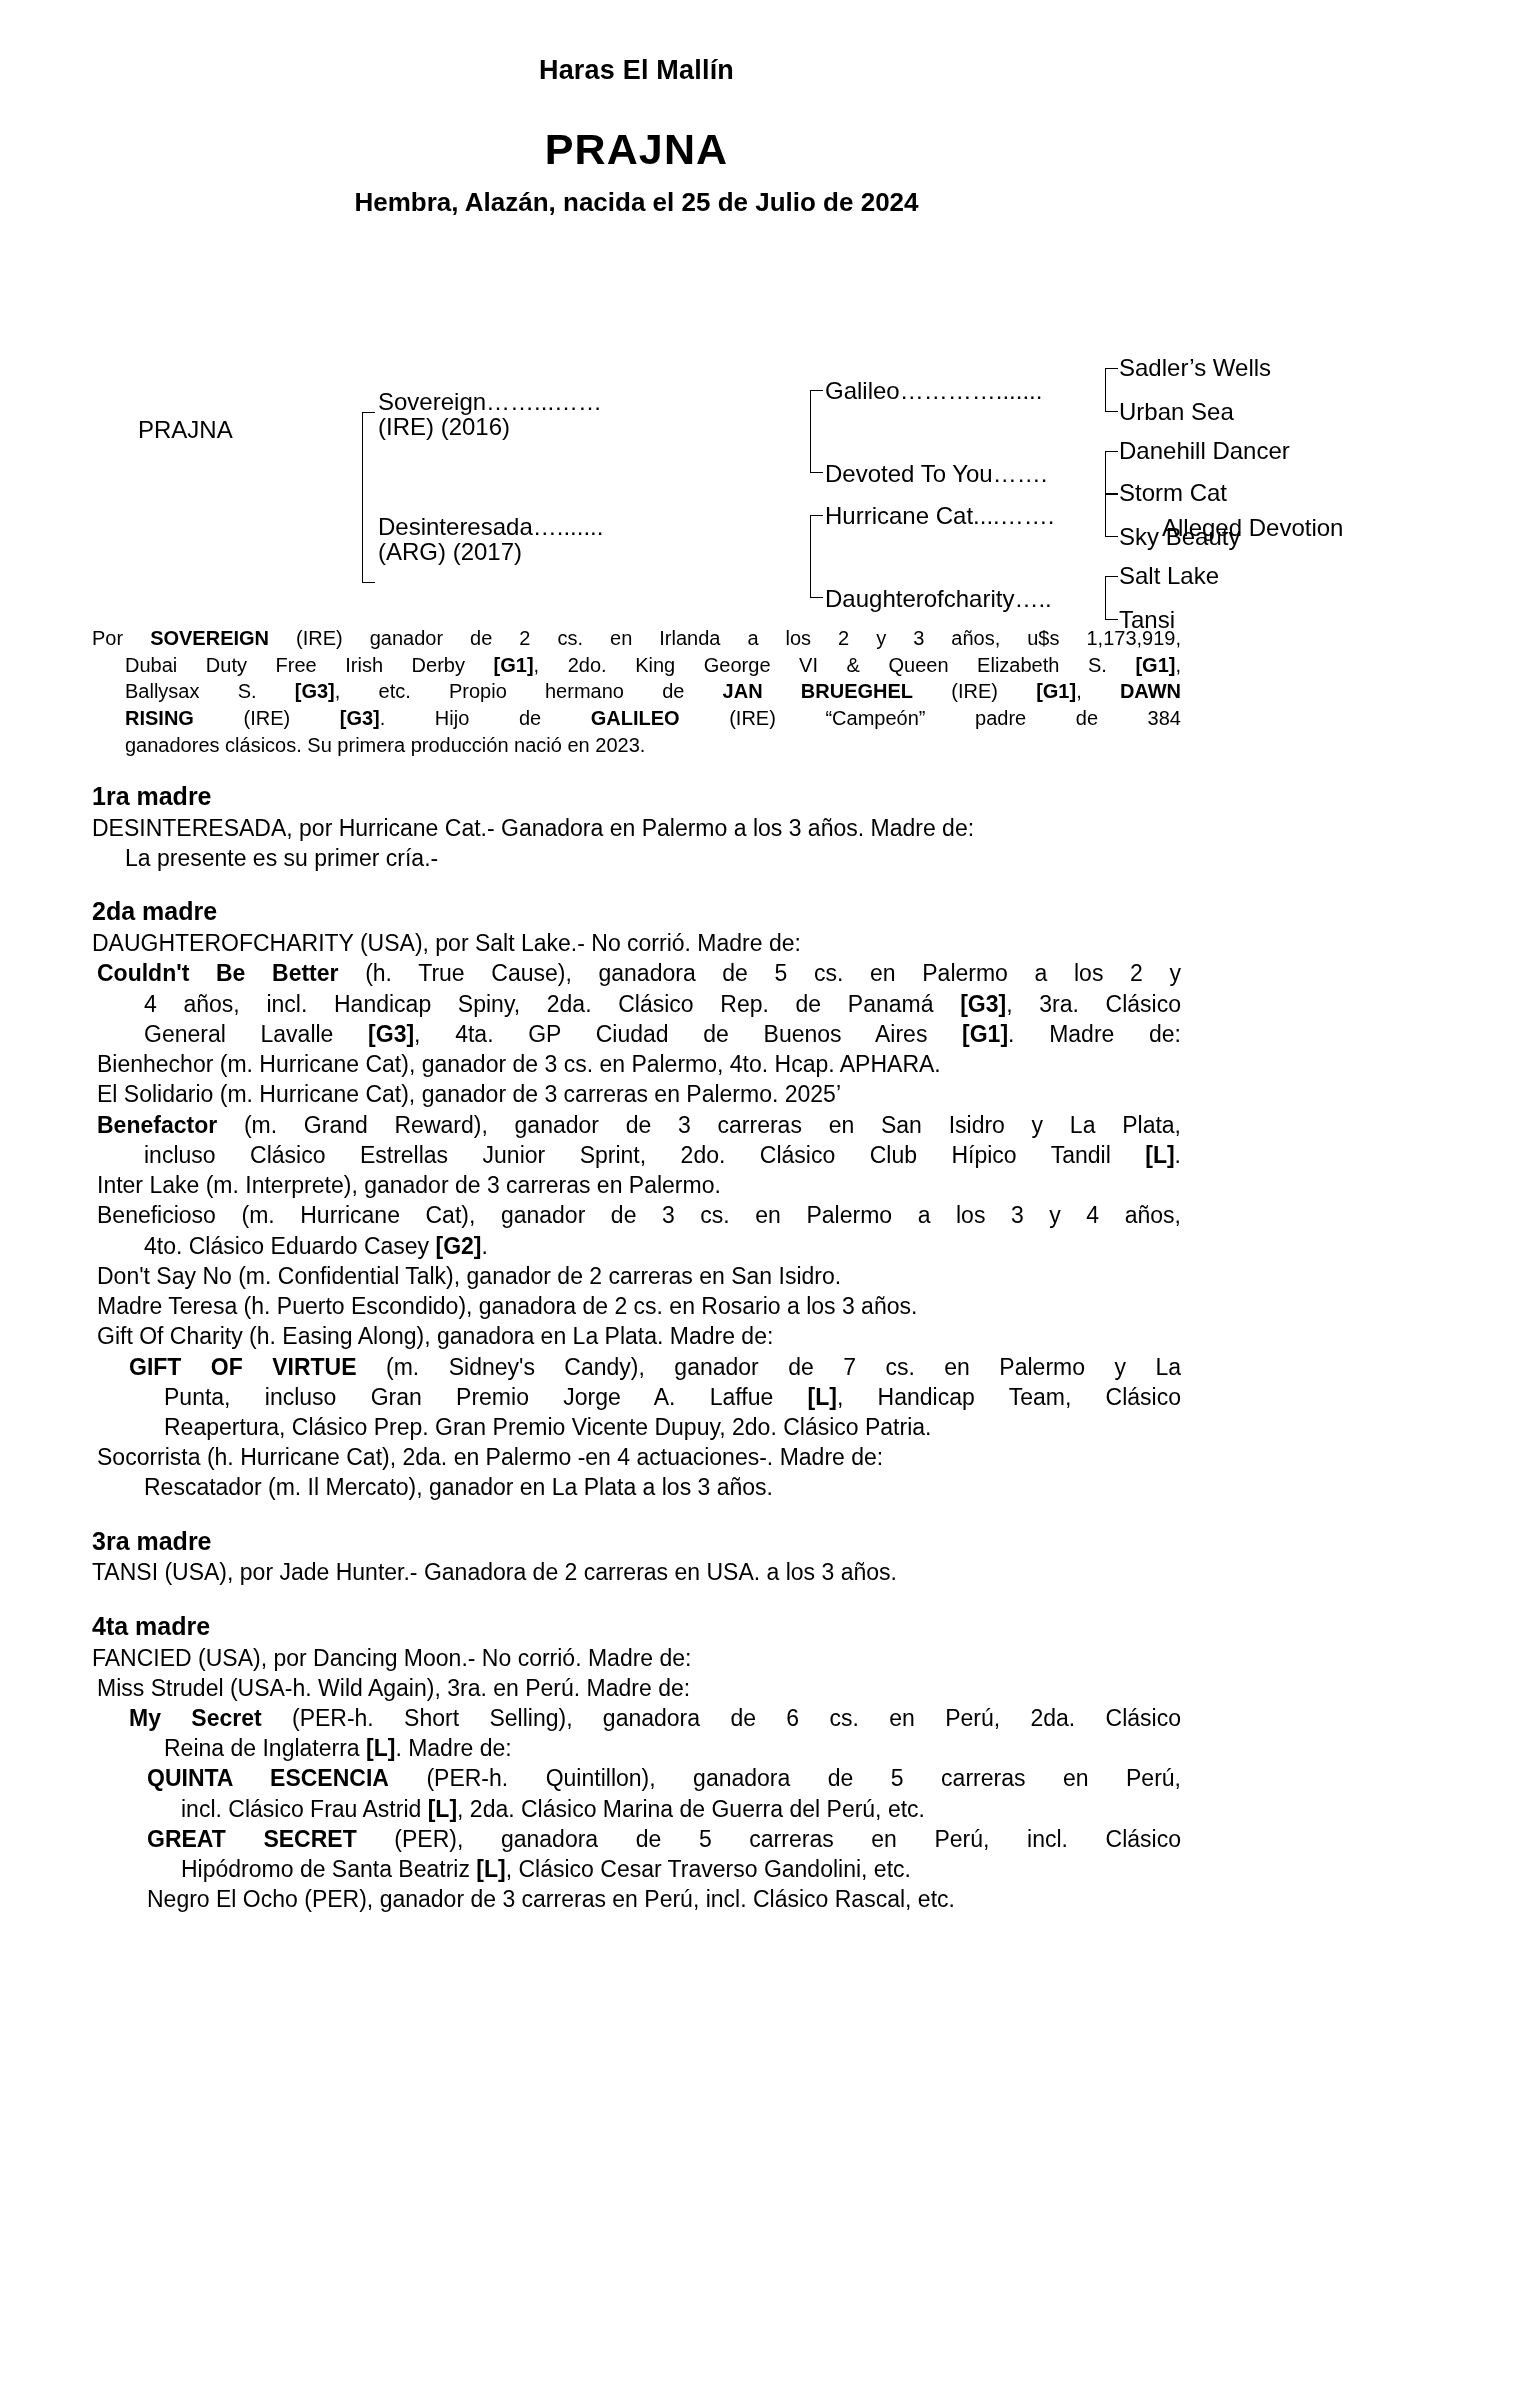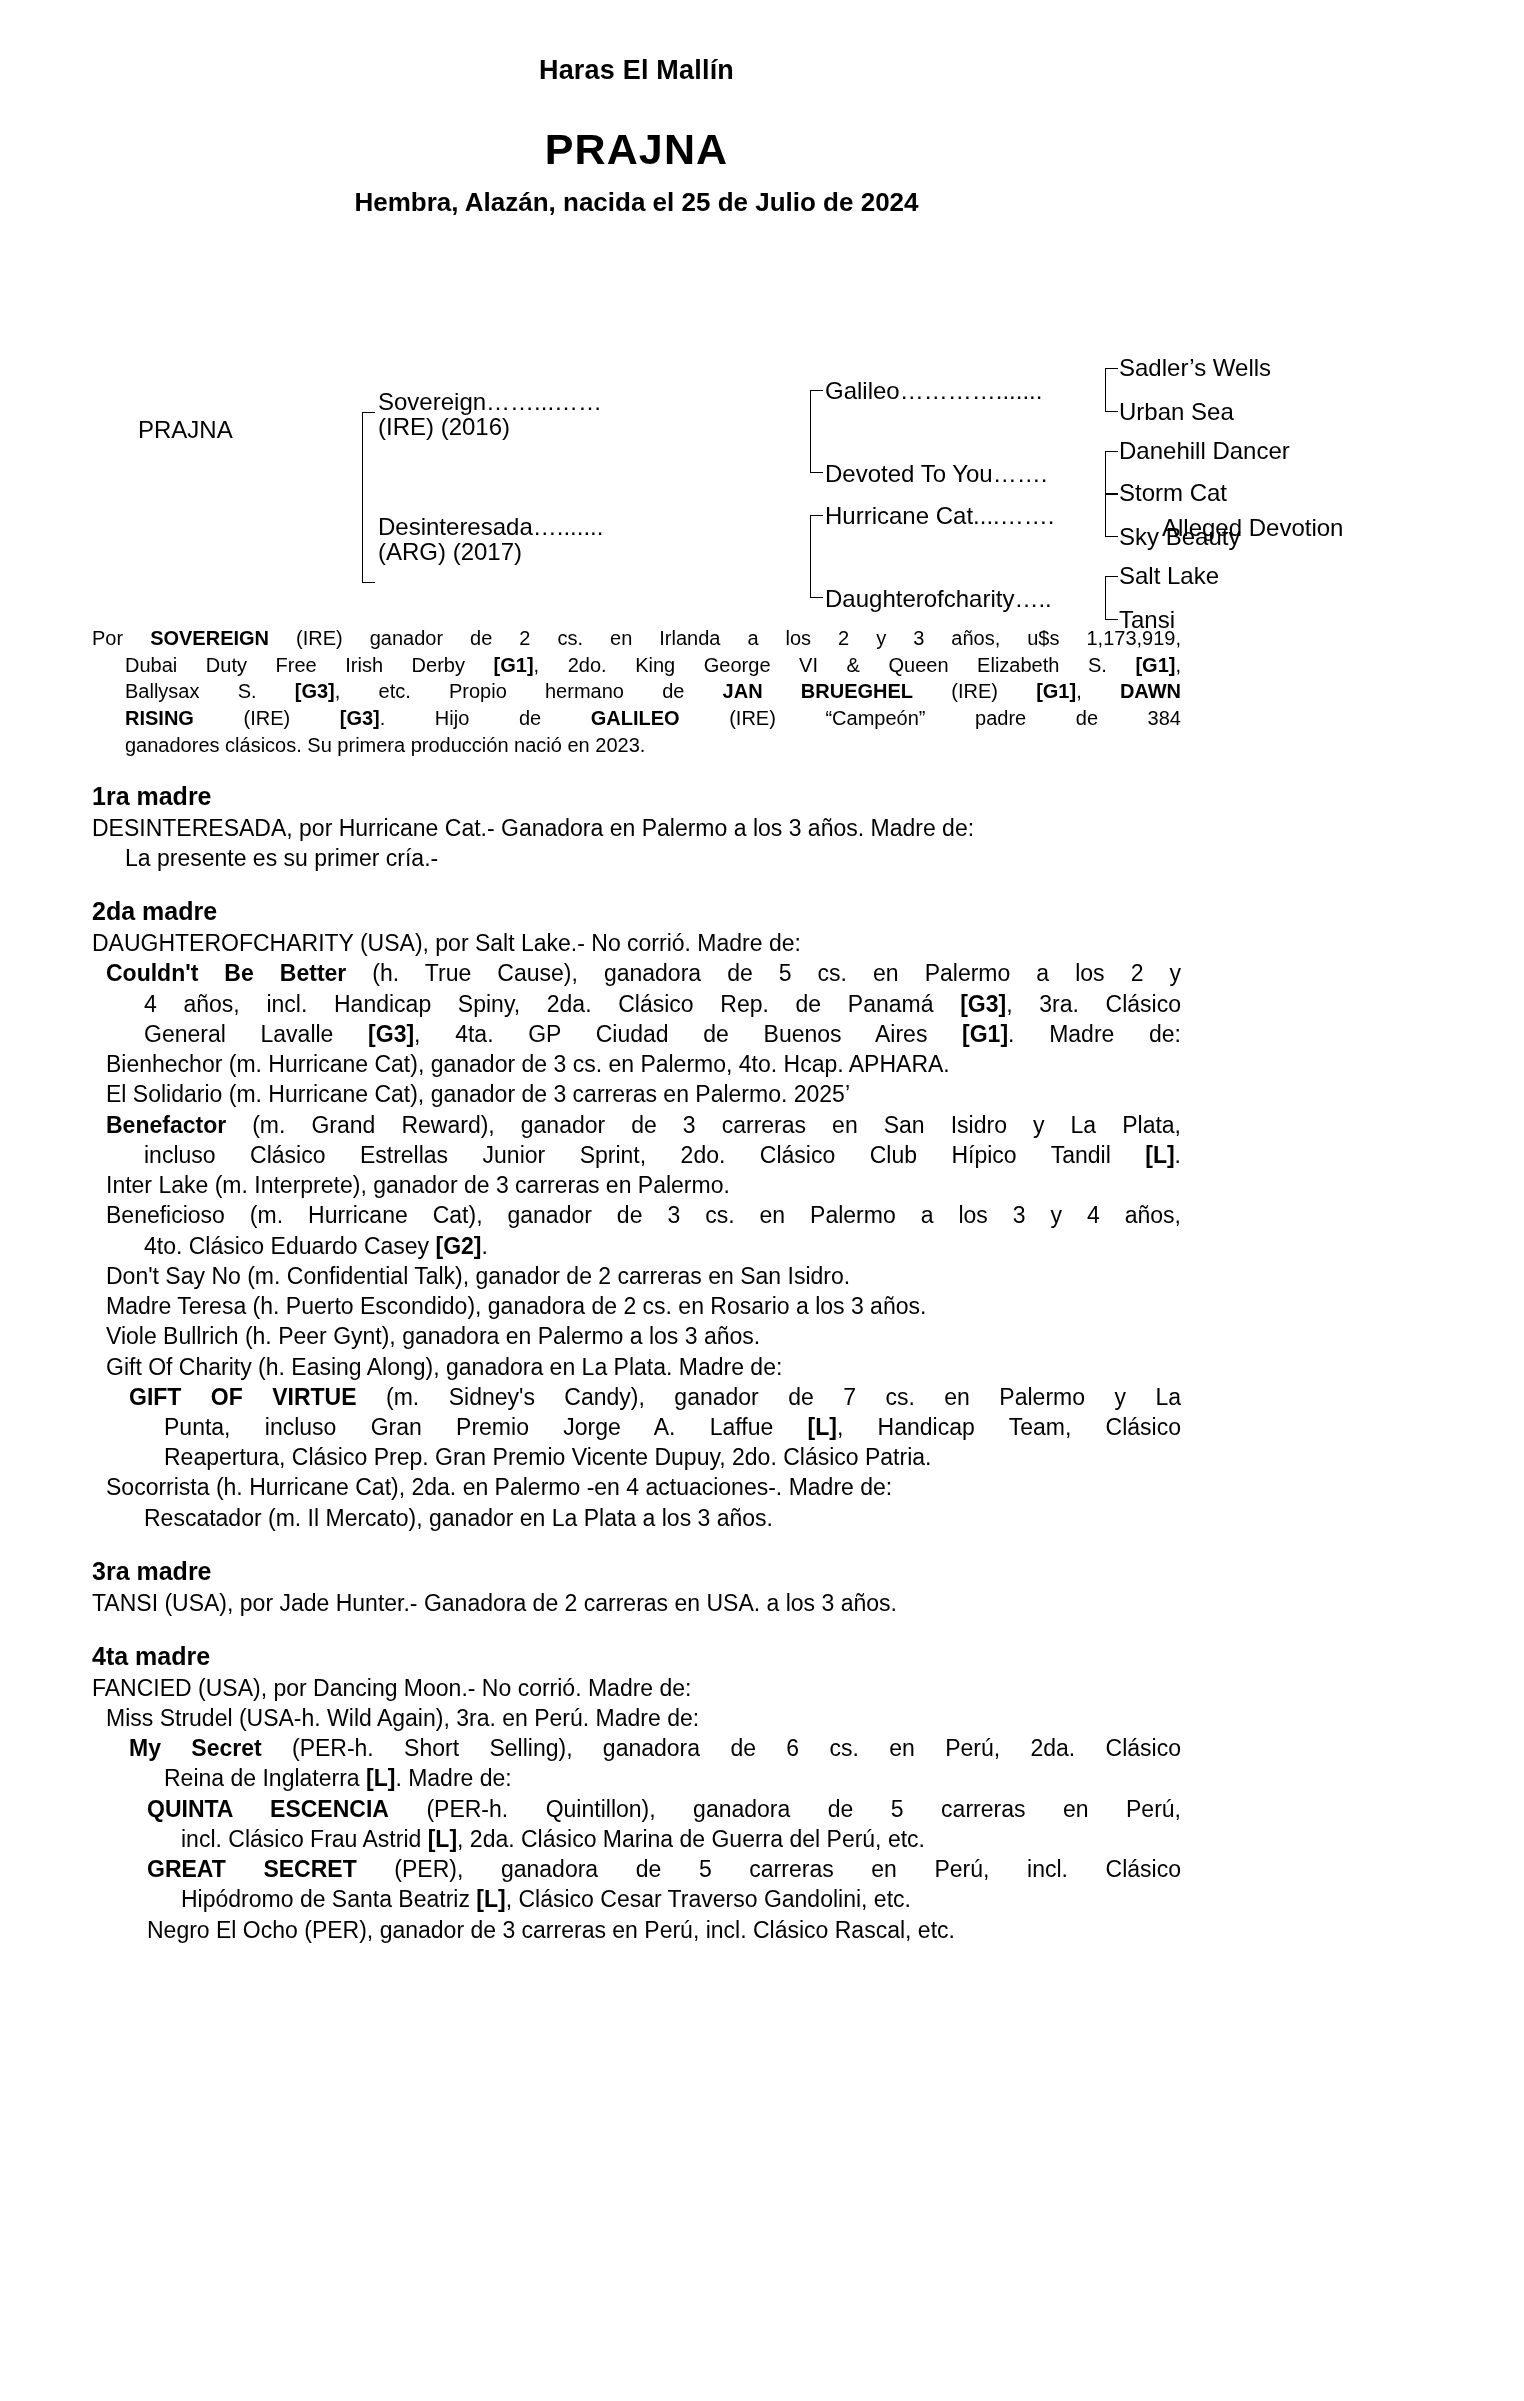--- a/index.html
+++ b/index.html
@@ -95,21 +95,21 @@
     margin: 0;
   }
   .ln {
     display: block;
     text-align: justify;
     text-align-last: left;
   }
   .ln.just { text-align: justify; text-align-last: justify; }
   .i0  { margin-left: 0px;   text-indent: 0; }
   .i1  { margin-left: 33px;  text-indent: 0; }
-  .i2  { margin-left: 14px;  text-indent: 0; }
+  .i2  { margin-left: 5px;  text-indent: 0; }
   .i3  { margin-left: 52px;  text-indent: 0; }
   .i4  { margin-left: 37px;  text-indent: 0; }
   .i5  { margin-left: 72px;  text-indent: 0; }
   .i6  { margin-left: 55px;  text-indent: 0; }
   .i7  { margin-left: 89px;  text-indent: 0; }
   b, .b { font-weight: bold; }
 </style>
 </head>
 <body>
 
@@ -189,21 +189,20 @@
         <span class="ln i3 just"><span>General Lavalle </span><b>[G3]</b><span>, 4ta. GP Ciudad de Buenos Aires </span><b>[G1]</b><span>. Madre de:</span></span>
         <span class="ln i2"><span>Bienhechor (m. Hurricane Cat), ganador de 3 cs. en Palermo, 4to. Hcap. APHARA.</span></span>
         <span class="ln i2"><span>El Solidario (m. Hurricane Cat), ganador de 3 carreras en Palermo. 2025’</span></span>
         <span class="ln i2 just"><b>Benefactor</b><span> (m. Grand Reward), ganador de 3 carreras en San Isidro y La Plata,</span></span>
         <span class="ln i3 just"><span>incluso Clásico Estrellas Junior Sprint, 2do. Clásico Club Hípico Tandil </span><b>[L]</b><span>.</span></span>
         <span class="ln i2"><span>Inter Lake (m. Interprete), ganador de 3 carreras en Palermo.</span></span>
         <span class="ln i2 just"><span>Beneficioso (m. Hurricane Cat), ganador de 3 cs. en Palermo a los 3 y 4 años,</span></span>
         <span class="ln i3"><span>4to. Clásico Eduardo Casey </span><b>[G2]</b><span>.</span></span>
         <span class="ln i2"><span>Don't Say No (m. Confidential Talk), ganador de 2 carreras en San Isidro.</span></span>
         <span class="ln i2"><span>Madre Teresa (h. Puerto Escondido), ganadora de 2 cs. en Rosario a los 3 años.</span></span>
-        <span class="ln i2"><span>Viole Bullrich (h. Peer Gynt), ganadora en Palermo a los 3 años.</span></span>
         <span class="ln i2"><span>Gift Of Charity (h. Easing Along), ganadora en La Plata. Madre de:</span></span>
         <span class="ln i4 just"><b>GIFT OF VIRTUE</b><span> (m. Sidney's Candy), ganador de 7 cs. en Palermo y La</span></span>
         <span class="ln i5 just"><span>Punta, incluso Gran Premio Jorge A. Laffue </span><b>[L]</b><span>, Handicap Team, Clásico</span></span>
         <span class="ln i5"><span>Reapertura, Clásico Prep. Gran Premio Vicente Dupuy, 2do. Clásico Patria.</span></span>
         <span class="ln i2"><span>Socorrista (h. Hurricane Cat), 2da. en Palermo -en 4 actuaciones-. Madre de:</span></span>
         <span class="ln i3"><span>Rescatador (m. Il Mercato), ganador en La Plata a los 3 años.</span></span>
       </div>
       <div class="section-head">3ra madre</div>
       <div class="lineblock">
         <span class="ln i0"><span>TANSI (USA), por Jade Hunter.- Ganadora de 2 carreras en USA. a los 3 años.</span></span>

